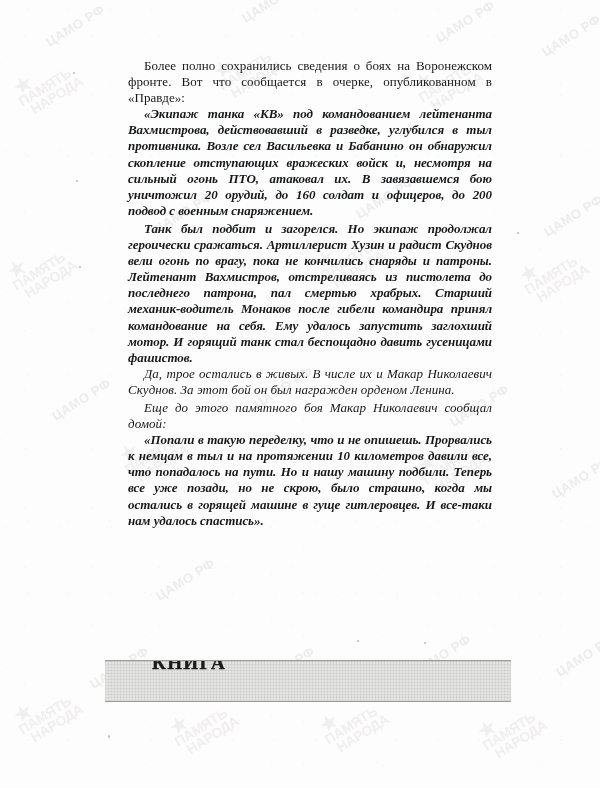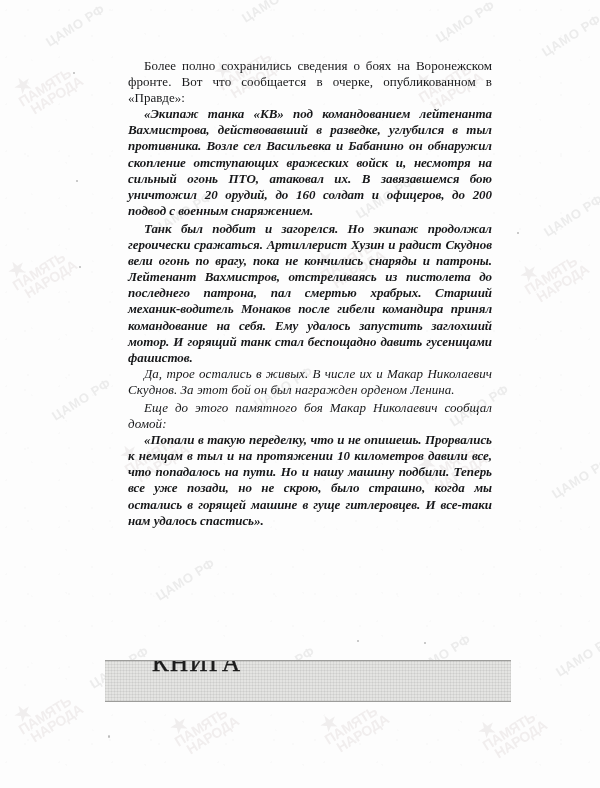--- a/index.html
+++ b/index.html
@@ -125,22 +125,22 @@
       #e4e4e2;
     border-top: 1px solid #9d9d9b;
     border-bottom: 1px solid #9d9d9b;
     overflow: hidden;
   }
   #memorial-plate .plate-title {
     position: absolute;
     left: 47px;
     top: -8px;
     font-family: "Liberation Serif", "DejaVu Serif", serif;
-    font-weight: 400;
-    font-size: 25px;
+    font-weight: 700;
+    font-size: 19px;
     line-height: 20px;
     letter-spacing: 1.4px;
     color: #1b1b1b;
     -webkit-text-stroke: .35px #1b1b1b;
   }
   #memorial-plate .plate-line2 {
     position: absolute;
     left: 47px;
     top: 13px;
     font-family: "Liberation Serif", "DejaVu Serif", serif;

